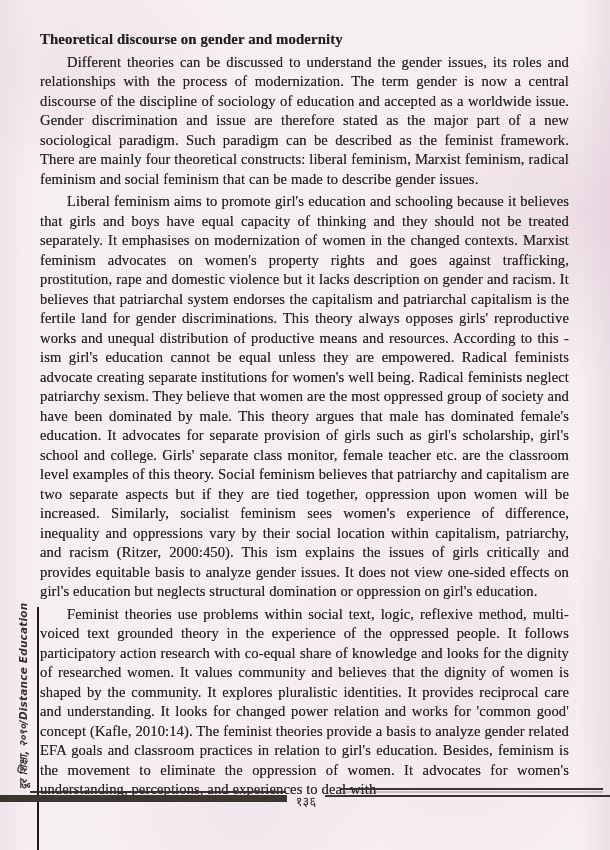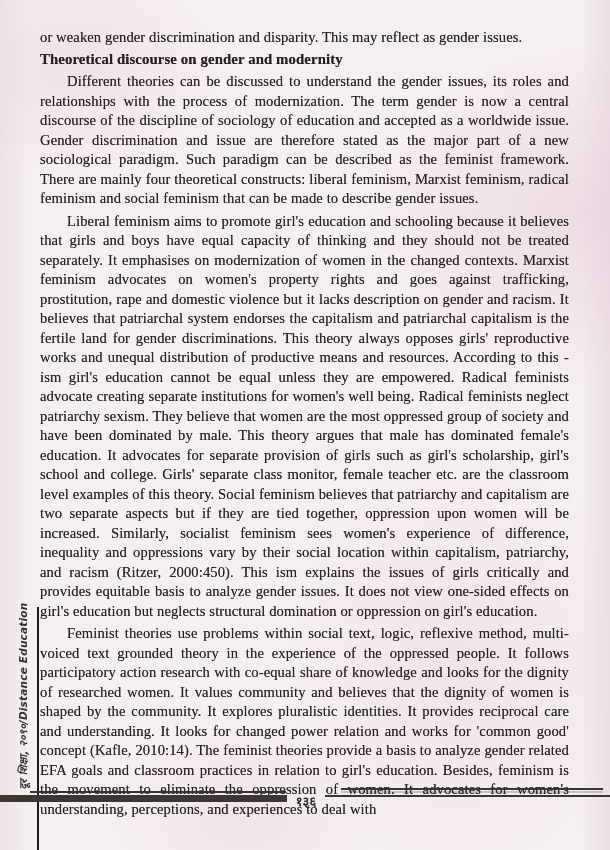--- a/index.html
+++ b/index.html
@@ -94,21 +94,21 @@
     background: #3a3733;
   }
   .page-number {
     position: absolute;
     left: 288px;
     top: 792px;
     width: 36px;
     text-align: center;
     font-family: "DejaVu Sans", "Liberation Serif", sans-serif;
     font-size: 13px;
-    font-weight: bold;
+    font-weight: normal;
     color: #2b2a28;
   }
   .footer-rule-right-upper {
     position: absolute;
     left: 341px;
     top: 788px;
     width: 262px;
     height: 2px;
     background: #393631;
     box-shadow: 0 3px 0 rgba(60,56,50,0.25);
@@ -121,21 +121,20 @@
     height: 2px;
     background: #393631;
   }
 </style>
 </head>
 <body>
 
 <div class="scan-page">
 
   <div class="text-column">
-    <p class="intro-line">or weaken gender discrimination and disparity. This may reflect as gender issues.</p>
     <p class="section-heading">Theoretical discourse on gender and modernity</p>
     <p class="body-paragraph">Different theories can be discussed to understand the gender issues, its roles and relationships with the process of modernization. The term gender is now a central discourse of the discipline of sociology of education and accepted as a worldwide issue. Gender discrimination and issue are therefore stated as the major part of a new sociological paradigm. Such paradigm can be described as the feminist framework. There are mainly four theoretical constructs: liberal feminism, Marxist feminism, radical feminism and social feminism that can be made to describe gender issues.</p>
     <p class="body-paragraph">Liberal feminism aims to promote girl's education and schooling because it believes that girls and boys have equal capacity of thinking and they should not be treated separately. It emphasises on modernization of women in the changed contexts. Marxist feminism advocates on women's property rights and goes against trafficking, prostitution, rape and domestic violence but it lacks description on gender and racism. It believes that patriarchal system endorses the capitalism and patriarchal capitalism is the fertile land for gender discriminations. This theory always opposes girls' reproductive works and unequal distribution of productive means and resources. According to this -ism girl's education cannot be equal unless they are empowered. Radical feminists advocate creating separate institutions for women's well being. Radical feminists neglect patriarchy sexism. They believe that women are the most oppressed group of society and have been dominated by male. This theory argues that male has dominated female's education. It advocates for separate provision of girls such as girl's scholarship, girl's school and college. Girls' separate class monitor, female teacher etc. are the classroom level examples of this theory. Social feminism believes that patriarchy and capitalism are two separate aspects but if they are tied together, oppression upon women will be increased. Similarly, socialist feminism sees women's experience of difference, inequality and oppressions vary by their social location within capitalism, patriarchy, and racism (Ritzer, 2000:450). This ism explains the issues of girls critically and provides equitable basis to analyze gender issues. It does not view one-sided effects on girl's education but neglects structural domination or oppression on girl's education.</p>
     <p class="body-paragraph">Feminist theories use problems within social text, logic, reflexive method, multi-voiced text grounded theory in the experience of the oppressed people. It follows participatory action research with co-equal share of knowledge and looks for the dignity of researched women. It values community and believes that the dignity of women is shaped by the community. It explores pluralistic identities. It provides reciprocal care and understanding. It looks for changed power relation and works for 'common good' concept (Kafle, 2010:14). The feminist theories provide a basis to analyze gender related EFA goals and classroom practices in relation to girl's education. Besides, feminism is the movement to eliminate the oppression of women. It advocates for women's understanding, perceptions, and experiences to deal with</p>
   </div>
 
   <div class="sidebar-rule"></div>
 
   <div class="sidebar-label">दूर शिक्षा, २०९०/Distance Education</div>
 

